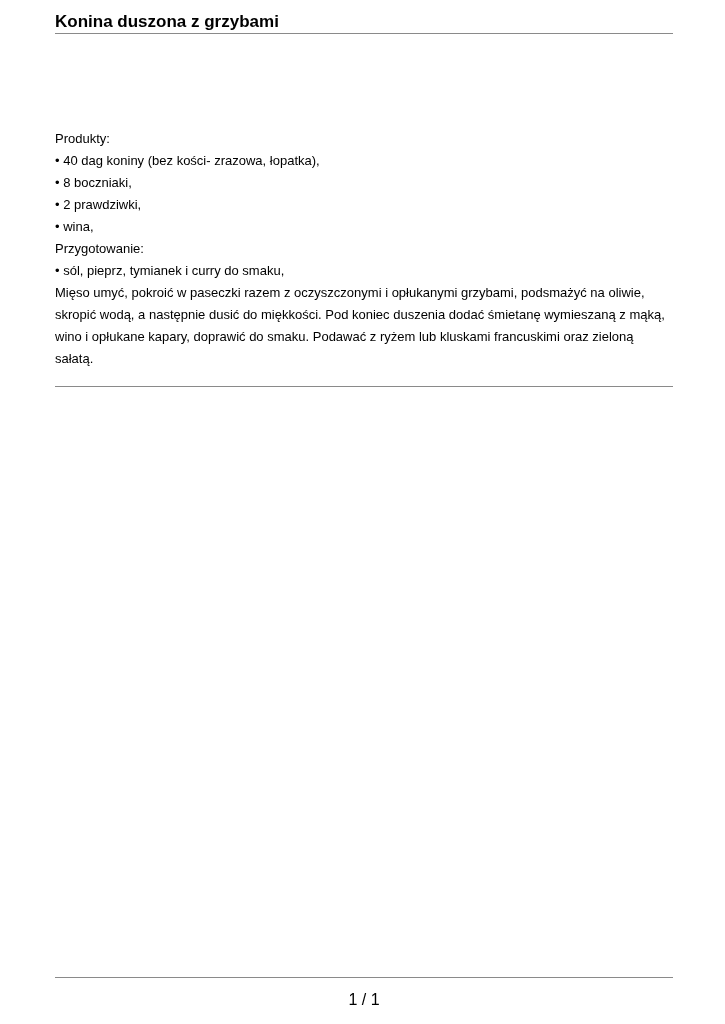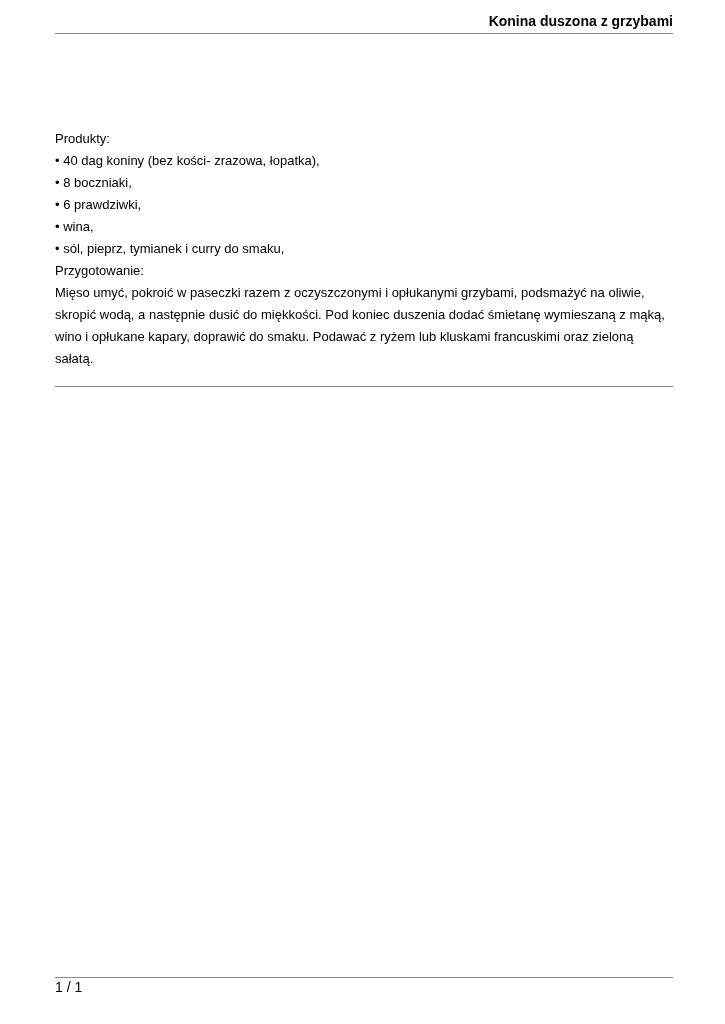--- a/index.html
+++ b/index.html
@@ -15,24 +15,23 @@
     overflow: hidden;
   }
   .header {
     position: absolute;
     top: 0;
     left: 55px;
     right: 52px;
     padding-top: 14px;
   }
   .header-title {
-    font-size: 14px;
+    font-size: 17px;
     font-weight: bold;
     line-height: 15px;
-    text-align: right;
   }
   .rule {
     border: none;
     border-top: 1px solid #8a8a8a;
     height: 0;
   }
   .header-rule { margin-top: 4px; }
   .content {
     position: absolute;
     top: 128px;
@@ -44,45 +43,45 @@
   .line { white-space: pre-wrap; }
   .paragraph { white-space: normal; }
   .content-rule { margin-top: 16px; }
   .footer {
     position: absolute;
     top: 977px;
     left: 55px;
     right: 52px;
   }
   .page-number {
-    margin-top: 3px;
-    text-align: left;
-    font-size: 14px;
+    margin-top: 16px;
+    text-align: center;
+    font-size: 16px;
     line-height: 12px;
     color: #000000;
   }
 </style>
 </head>
 <body>
 
 <div class="page">
 
   <div class="header">
     <div class="header-title">Konina duszona z grzybami</div>
     <hr class="rule header-rule">
   </div>
 
   <div class="content">
     <div class="line">Produkty:</div>
     <div class="line">• 40 dag koniny (bez kości- zrazowa, łopatka),</div>
     <div class="line">• 8 boczniaki,</div>
-    <div class="line">• 6 prawdziwki,</div>
+    <div class="line">• 2 prawdziwki,</div>
     <div class="line">• wina,</div>
+    <div class="line">Przygotowanie:</div>
     <div class="line">• sól, pieprz, tymianek i curry do smaku,</div>
-    <div class="line">Przygotowanie:</div>
     <div class="paragraph">Mięso umyć, pokroić w paseczki razem z oczyszczonymi i opłukanymi grzybami, podsmażyć na oliwie, skropić wodą, a następnie dusić do miękkości. Pod koniec duszenia dodać śmietanę wymieszaną z mąką, wino i opłukane kapary, doprawić do smaku. Podawać z ryżem lub kluskami francuskimi oraz zieloną sałatą.</div>
     <hr class="rule content-rule">
   </div>
 
   <div class="footer">
     <hr class="rule footer-rule">
     <div class="page-number">1 / 1</div>
   </div>
 
 </div>

